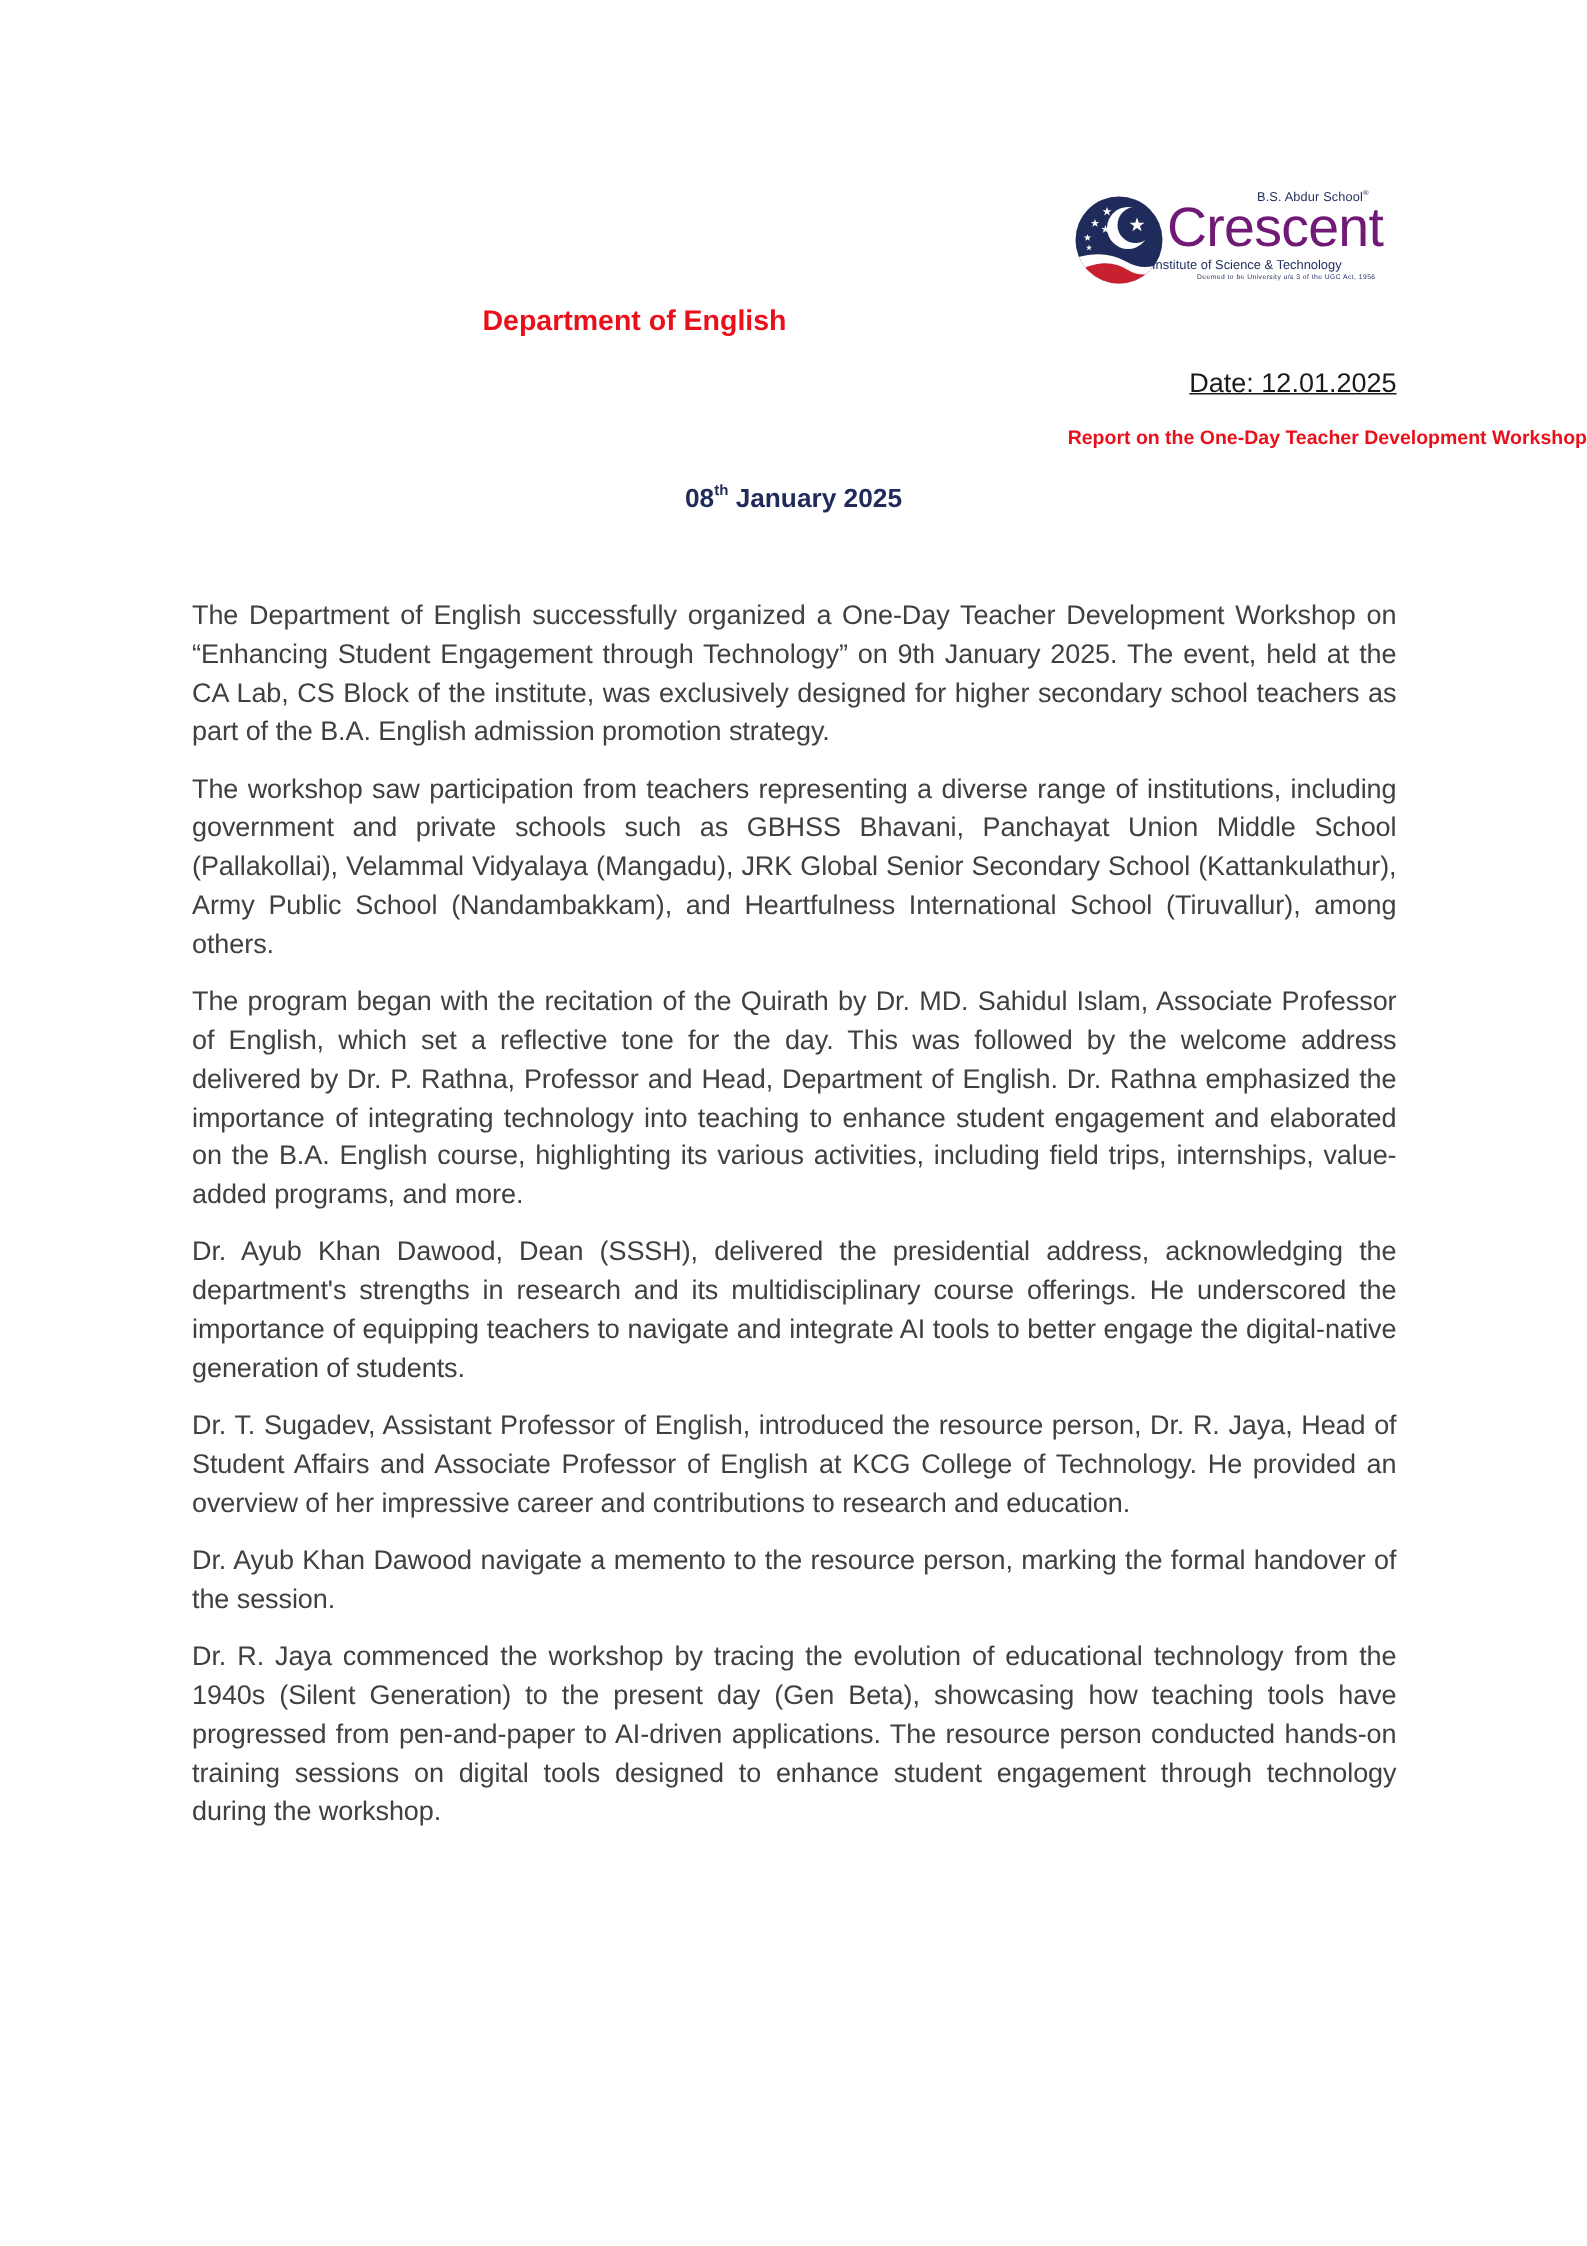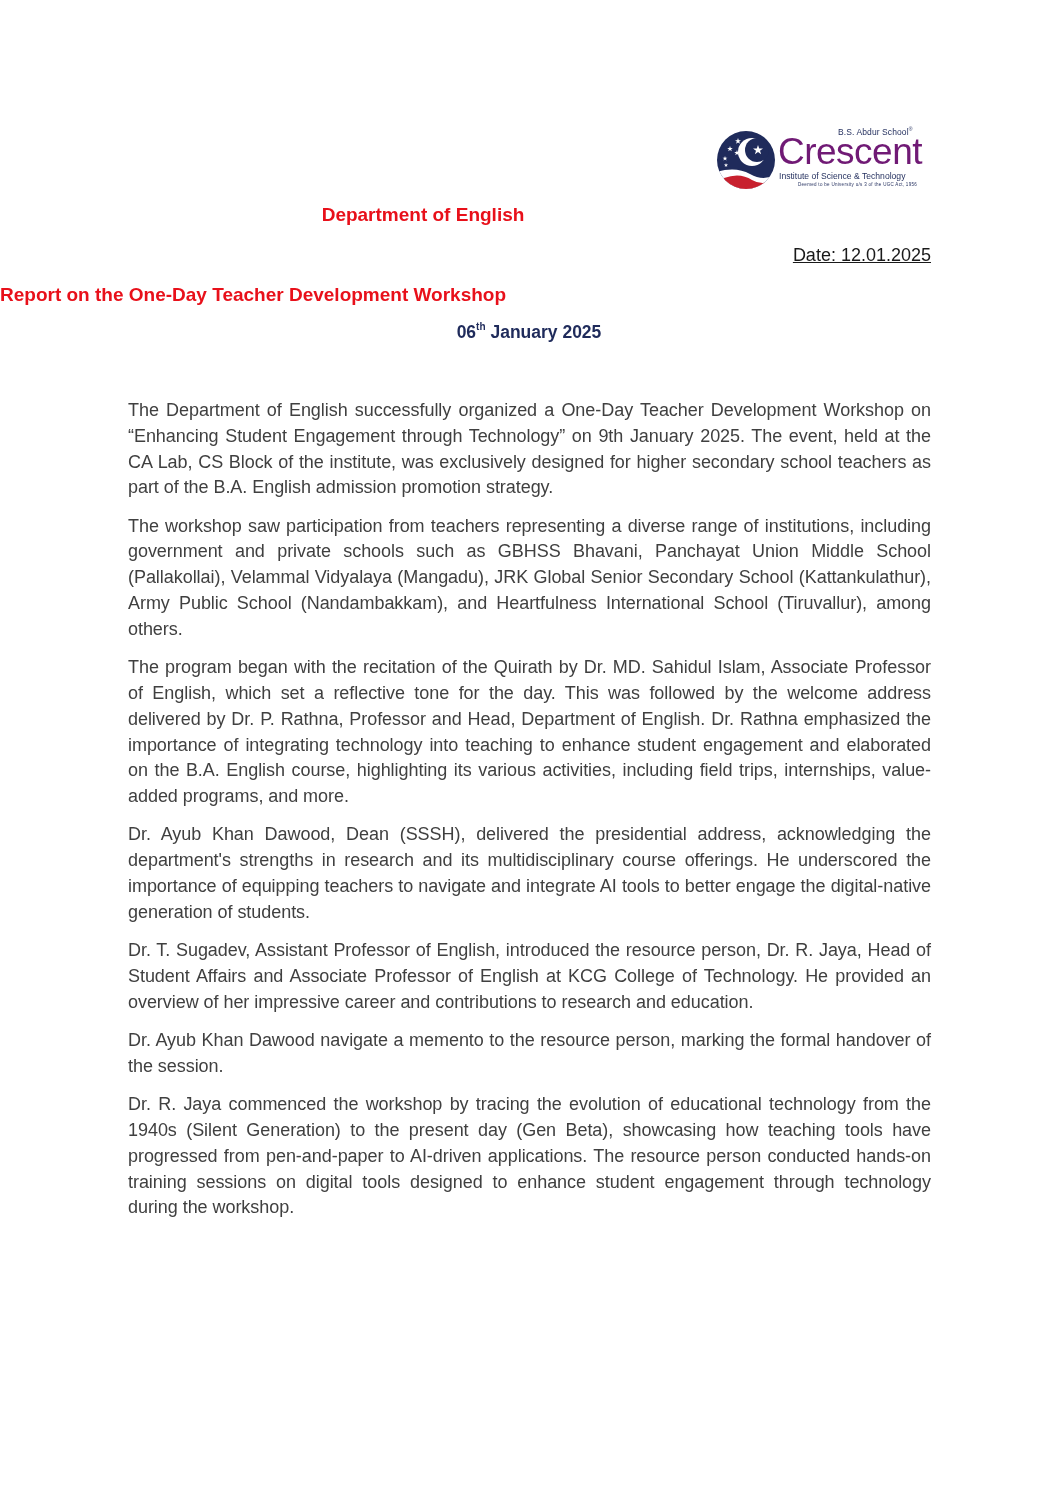--- a/index.html
+++ b/index.html
@@ -45,21 +45,21 @@
       position: absolute;
       left: 62px; top: 6px;
       font-size: 37px;
       font-weight: normal;
       color: #701a75;
       letter-spacing: -0.5px;
       line-height: 40px;
     }
     .logo-sub {
       position: absolute;
-      left: 63px; top: 45px;
+      left: 52px; top: 45px;
       font-size: 8.6px;
       color: #1f2b5b;
       white-space: nowrap;
     }
     .logo-tiny {
       position: absolute;
       left: 82px; top: 56px;
       font-size: 4.5px;
       color: #1f2b5b;
       white-space: nowrap;
@@ -81,22 +81,22 @@
       right: 127px;
       top: 245px;
       font-size: 18px;
       color: #1a1a1a;
       text-decoration: underline;
     }
     .report-title {
       position: absolute;
       left: 0; width: 1058px;
       top: 284px;
-      text-align: left;
-      font-size: 19px;
+      text-align: right;
+      font-size: 13px;
       font-weight: bold;
       color: #e8101a;
     }
     .report-date {
       position: absolute;
       left: 0; width: 1058px;
       top: 322px;
       text-align: center;
       font-size: 17.5px;
       font-weight: bold;
@@ -150,21 +150,21 @@
     <div class="logo-sub">Institute of Science &amp; Technology</div>
     <div class="logo-tiny">Deemed to be University u/s 3 of the UGC Act, 1956</div>
   </div>
 
   <div class="dept"><span>Department of English</span></div>
 
   <div class="date">Date: 12.01.2025</div>
 
   <div class="report-title">Report on the One-Day Teacher Development Workshop</div>
 
-  <div class="report-date"><span>06</span><sup>th</sup><span> January 2025</span></div>
+  <div class="report-date"><span>08</span><sup>th</sup><span> January 2025</span></div>
 
   <div class="body-text">
     <p class="para">The Department of English successfully organized a One-Day Teacher Development Workshop on “Enhancing Student Engagement through Technology” on 9th January 2025. The event, held at the CA Lab, CS Block of the institute, was exclusively designed for higher secondary school teachers as part of the B.A. English admission promotion strategy.</p>
     <p class="para">The workshop saw participation from teachers representing a diverse range of institutions, including government and private schools such as GBHSS Bhavani, Panchayat Union Middle School (Pallakollai), Velammal Vidyalaya (Mangadu), JRK Global Senior Secondary School (Kattankulathur), Army Public School (Nandambakkam), and Heartfulness International School (Tiruvallur), among others.</p>
     <p class="para">The program began with the recitation of the Quirath by Dr. MD. Sahidul Islam, Associate Professor of English, which set a reflective tone for the day. This was followed by the welcome address delivered by Dr. P. Rathna, Professor and Head, Department of English. Dr. Rathna emphasized the importance of integrating technology into teaching to enhance student engagement and elaborated on the B.A. English course, highlighting its various activities, including field trips, internships, value-added programs, and more.</p>
     <p class="para">Dr. Ayub Khan Dawood, Dean (SSSH), delivered the presidential address, acknowledging the department's strengths in research and its multidisciplinary course offerings. He underscored the importance of equipping teachers to navigate and integrate AI tools to better engage the digital-native generation of students.</p>
     <p class="para">Dr. T. Sugadev, Assistant Professor of English, introduced the resource person, Dr. R. Jaya, Head of Student Affairs and Associate Professor of English at KCG College of Technology. He provided an overview of her impressive career and contributions to research and education.</p>
     <p class="para">Dr. Ayub Khan Dawood navigate a memento to the resource person, marking the formal handover of the session.</p>
     <p class="para">Dr. R. Jaya commenced the workshop by tracing the evolution of educational technology from the 1940s (Silent Generation) to the present day (Gen Beta), showcasing how teaching tools have progressed from pen-and-paper to AI-driven applications. The resource person conducted hands-on training sessions on digital tools designed to enhance student engagement through technology during the workshop.</p>
   </div>

